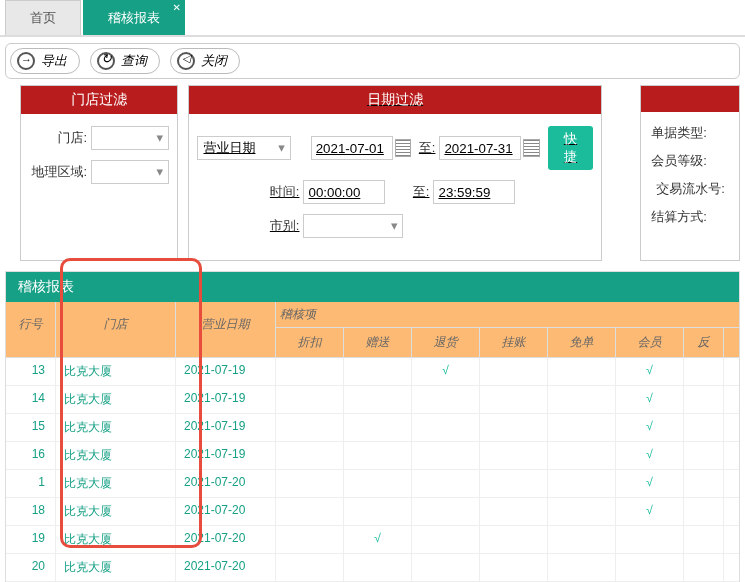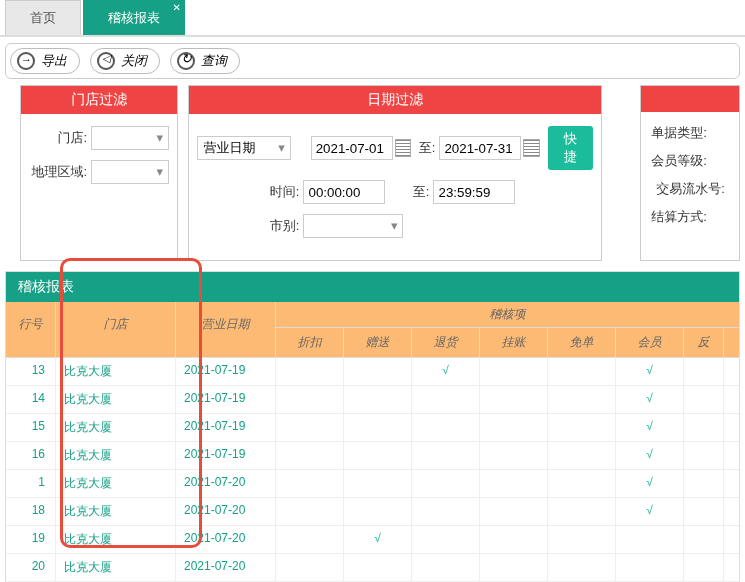--- a/index.html
+++ b/index.html
@@ -9,71 +9,71 @@
 .tab.active { background: #16a085; color: #fff; border-color: #16a085; }
 .tab-close { position: absolute; top: 1px; right: 3px; font-size: 10px; cursor: pointer; }
 .toolbar { display: flex; border: 1px solid #ccc; border-radius: 6px; margin: 6px 5px; padding: 4px; gap: 10px; }
 .tbtn { display: flex; align-items: center; border: 1px solid #bbb; border-radius: 14px; padding: 3px 12px 3px 6px; cursor: pointer; background: #fff; font-style: italic; }
 .ticon { display: inline-block; width: 18px; height: 18px; border: 2px solid #555; border-radius: 50%; margin-right: 6px; position: relative; }
 .ticon.export::after { content: "→"; position: absolute; top: -2px; left: 2px; font-size: 11px; }
 .ticon.refresh::after { content: "↻"; position: absolute; top: -3px; left: 2px; font-size: 13px; }
 .ticon.close::after { content: "◁"; position: absolute; top: -2px; left: 3px; font-size: 11px; }
 .filters { display: flex; gap: 10px; padding: 0 5px 10px 20px; }
 .panel { border: 1px solid #ccc; }
-.panel-h { background: #ef4444; color: #fff; text-align: center; padding: 5px 0; font-size: 14px; }
+.panel-h { background: #b91c1c; color: #fff; text-align: center; padding: 5px 0; font-size: 14px; }
 .panel-b { padding: 12px 8px; }
 .frow { display: flex; align-items: center; margin-bottom: 10px; }
 .flabel { width: 62px; text-align: right; padding-right: 4px; color: #333; }
 .fsel { border: 1px solid #ccc; height: 24px; width: 78px; position: relative; background: #fff; }
 .fsel::after { content: "▾"; position: absolute; right: 5px; top: 3px; color: #888; }
 .fselw { width: 100px; display: flex; align-items: center; padding: 0 5px; }
 .finp { border: 1px solid #ccc; height: 24px; width: 82px; padding: 0 4px; }
 .calicon { display: inline-block; width: 18px; height: 18px; border: 1px solid #aaa; margin-left: 2px; background: repeating-linear-gradient(#888,#888 1px,#fff 1px,#fff 3px); }
 .quickbtn { background: #1abc9c; color: #fff; border: none; border-radius: 3px; padding: 4px 10px; margin-left: 8px; }
-.p1 { width: 190px; } .p2 { width: 440px; } .p3 { width: 120px; margin-left: 28px; }
+.p1 { width: 190px; } .p2 { width: 440px; text-decoration: underline; } .p3 { width: 120px; margin-left: 28px; }
 .report { margin: 0 5px; border: 1px solid #ddd; position: relative; }
 .rtitle { background: #16a085; color: #fff; padding: 6px 12px; font-size: 14px; }
 .thead { display: flex; background: #fdba74; border-bottom: 1px solid #ddd; font-style: italic; }
 .topgroup { display: flex; flex-direction: column; }
 .subhead { display: flex; }
 .th { border-right: 1px solid #ddd; padding: 14px 4px; text-align: center; color: #666; font-size: 12px; }
 .th2 { padding: 6px 4px; }
 .cw0 { width: 50px; } .cw1 { width: 120px; } .cw2 { width: 100px; }
 .cw3, .cw4, .cw5, .cw6, .cw7, .cw8 { width: 68px; } .cw9 { width: 40px; }
 .tbody .tr { display: flex; border-bottom: 1px solid #eee; }
 .td { border-right: 1px solid #eee; padding: 5px 4px; text-align: center; font-size: 12px; }
 .td.link { color: #16a085; text-align: left; padding-left: 8px; }
 .td.rn { color: #16a085; text-align: right; padding-right: 10px; }
 .check { color: #1abc9c; }
 .redbox { position: absolute; border: 3px solid #e74c3c; border-radius: 10px; pointer-events: none; top: -14px; left: 54px; width: 142px; height: 290px; }
-.grouplabel { border-bottom: 1px solid #ddd; text-align: center; padding: 4px; color: #666; font-size: 12px; }
+.grouplabel { border-bottom: 1px solid #ddd; padding: 4px; color: #666; font-size: 12px; }
 </style>
 </head>
 <body>
 
 <div class="tabs">
   <div class="tab">首页</div>
   <div class="tab active">
     <span>稽核报表</span>
     <span class="tab-close">✕</span>
   </div>
 </div>
 
 <div class="toolbar">
   <div class="tbtn">
       <span class="ticon export"></span>
       <span>导出</span>
     </div>
   <div class="tbtn">
+      <span class="ticon refresh"></span>
+      <span>查询</span>
+    </div>
+  <div class="tbtn">
       <span class="ticon close"></span>
       <span>关闭</span>
-    </div>
-  <div class="tbtn">
-      <span class="ticon refresh"></span>
-      <span>查询</span>
     </div>
 </div>
 
 <div class="filters">
   <div class="panel p1">
     <div class="panel-h">门店过滤</div>
     <div class="panel-b">
       <div class="frow">
           <span class="flabel">门店:</span>
           <div class="fsel"></div>

